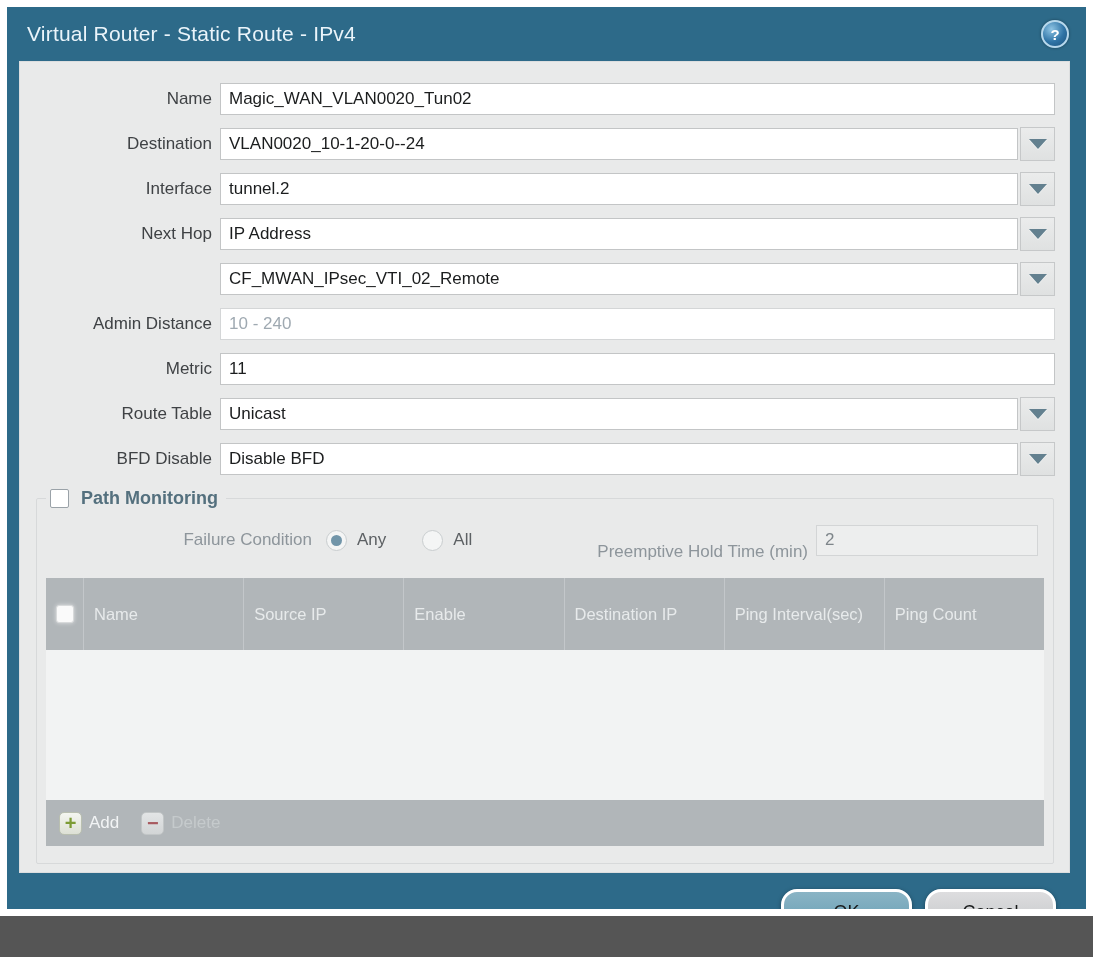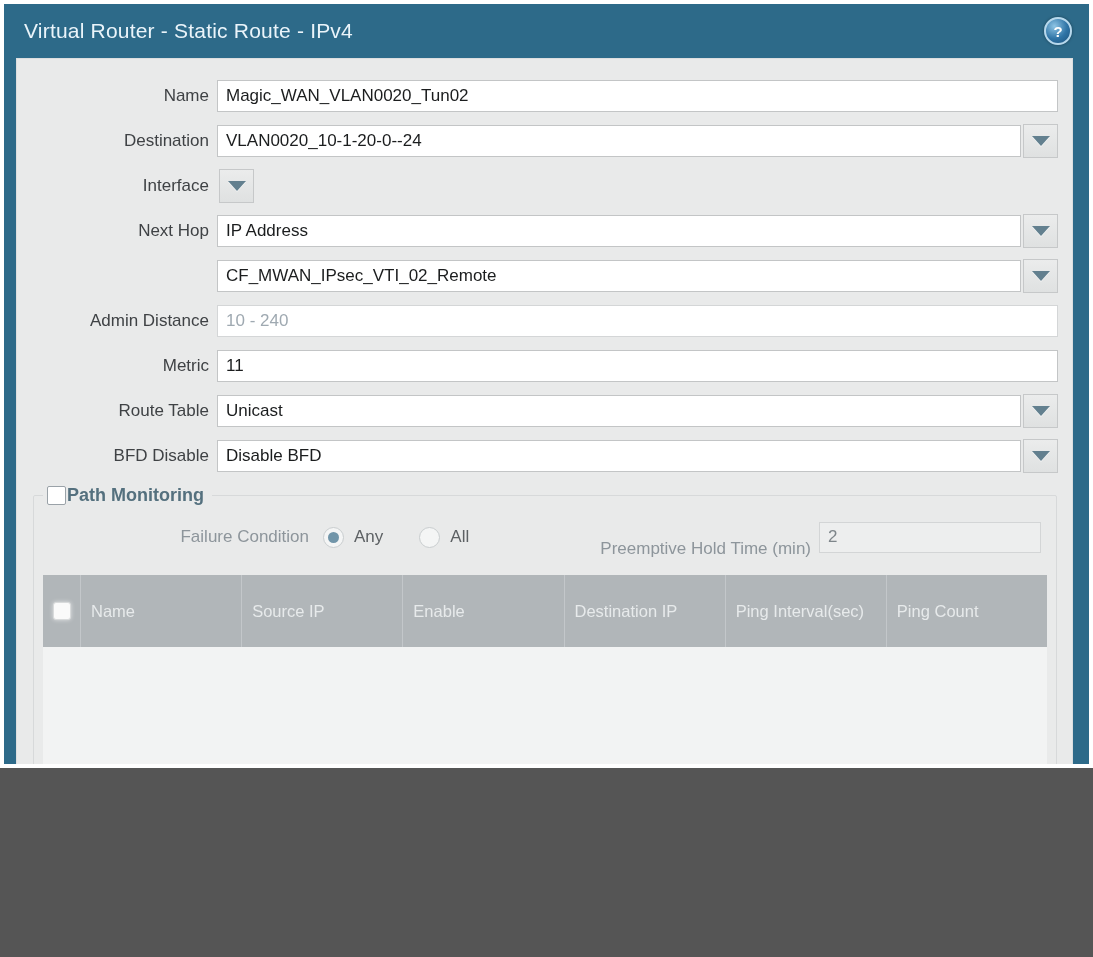--- a/index.html
+++ b/index.html
@@ -1,23 +1,23 @@
 <!DOCTYPE html>
 <html><head>
 <meta charset="utf-8">
 <style>
   * { box-sizing: border-box; margin: 0; padding: 0; }
   html,body { background:#555; }
   body { font-family: "Liberation Sans", sans-serif; }
 
   .window {
     position: relative;
-    width: 1093px; height: 768px;
+    width: 1093px; height: 916px;
     background: #2d6a89;
-    border: 4px solid #ffffff;
+    border: 7px solid #ffffff;
     overflow: hidden;
   }
 
   
   .titlebar {
     position: absolute; left: 0; top: 0; right: 0; height: 53px;
     display: flex; align-items: center;
   }
   .titlebar .title {
     margin-left: 20px;
@@ -73,21 +73,21 @@
   }
 
   
   fieldset.pm {
     margin: 7px 15px 0 16px;
     border: 1px solid #d7d9da;
     border-radius: 2px;
     padding: 0 9px 17px 9px;
   }
   fieldset.pm legend {
-    display: flex; align-items: center; gap: 1px;
+    display: flex; align-items: center; gap: 12px;
     padding: 0 8px 0 4px; margin-left: 0px;
   }
   .pm-checkbox {
     width: 19px; height: 19px; background: #fff;
     border: 1px solid #9aa2a8; border-radius: 2px; cursor: pointer;
   }
   .pm-title { font-size: 18px; font-weight: bold; color: #54707e; }
 
   .fc-row { display: flex; align-items: center; height: 46px; margin-top: 8px; }
   .fc-label { width: 266px; text-align: right; color: #8d959b; font-size: 17px; }
@@ -187,20 +187,21 @@
       <div class="row">
         <div class="lbl">Destination</div>
         <input type="text" value="VLAN0020_10-1-20-0--24" style="">
         <div class="dd-btn">
           <div class="tri"></div>
         </div>
       </div>
 
       <div class="row">
         <div class="lbl">Interface</div>
+        <input type="text" value="tunnel.2" style="">
         <div class="dd-btn">
           <div class="tri"></div>
         </div>
       </div>
 
       <div class="row">
         <div class="lbl">Next Hop</div>
         <input type="text" value="IP Address" style="">
         <div class="dd-btn">
           <div class="tri"></div>

